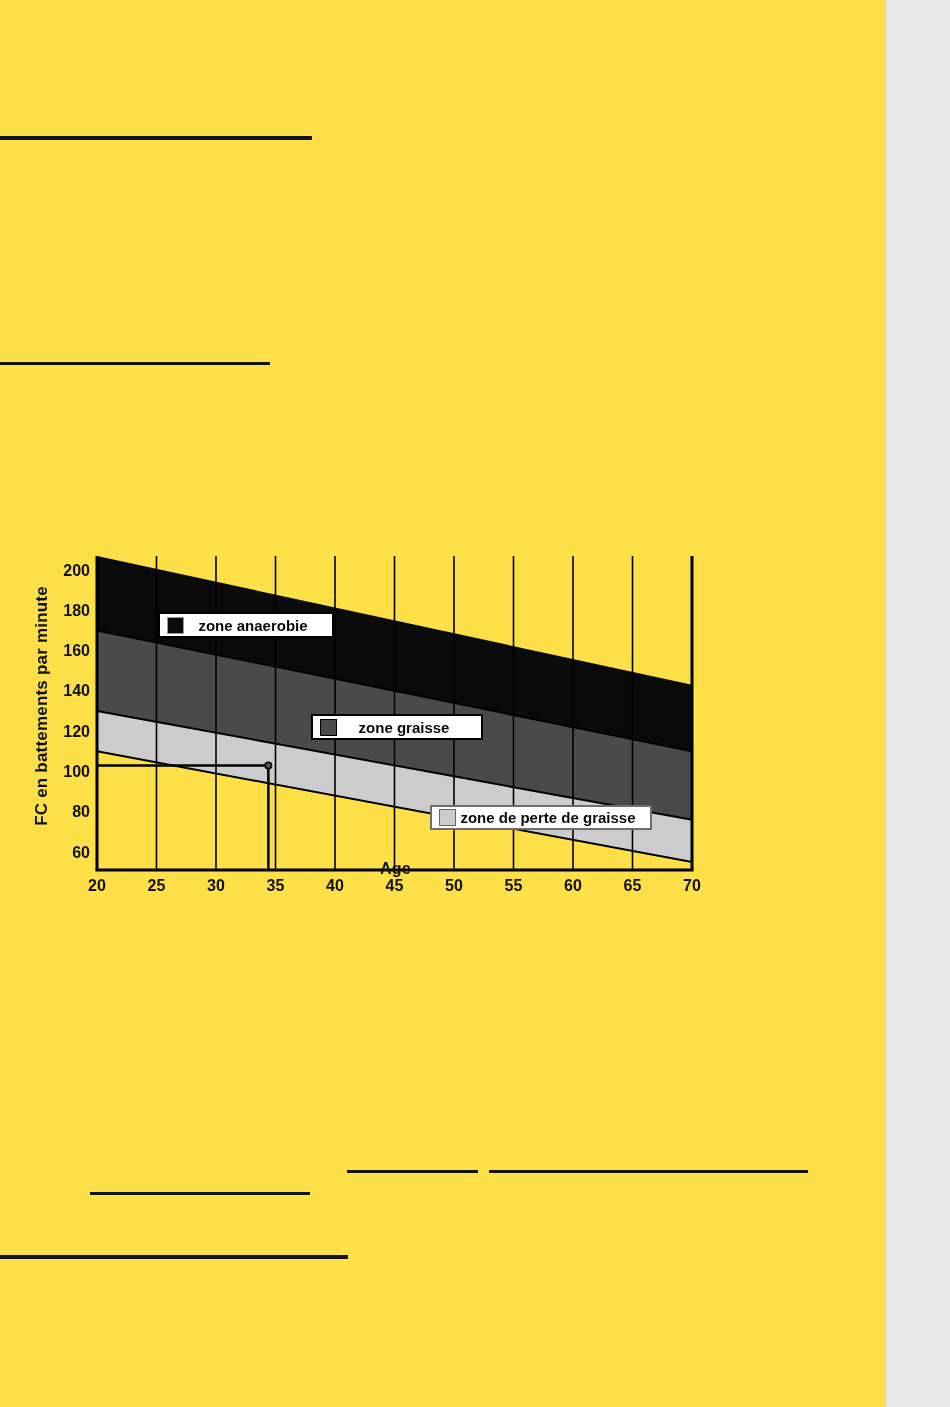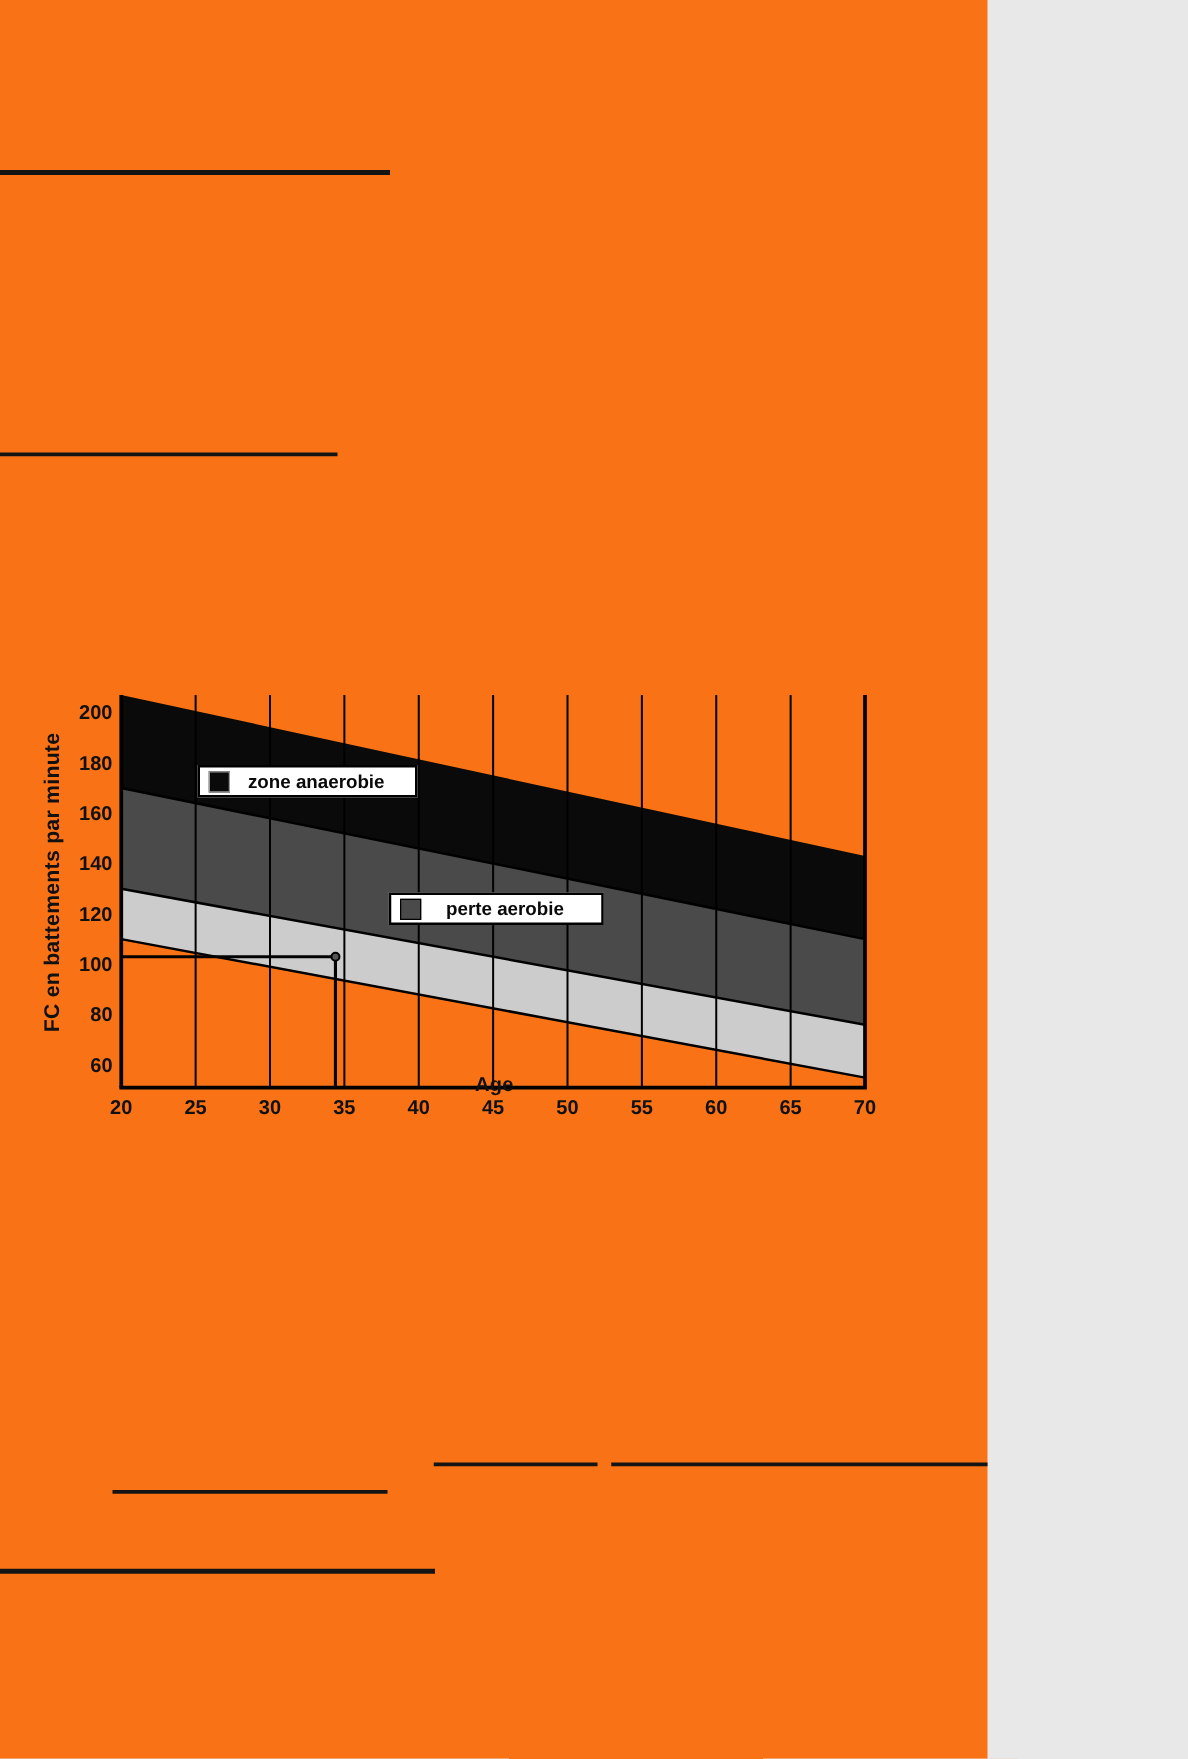--- a/index.html
+++ b/index.html
@@ -1,17 +1,17 @@
 <!DOCTYPE html>
 <html><head>
 <meta charset="utf-8">
 <style>
   html,body{margin:0;padding:0;background:#e8e8e8;}
   #page{
-    position:relative;width:790px;height:1407px;background:#f97316;
+    position:relative;width:886px;height:1407px;background:#fde047;
     overflow:hidden;font-family:"Liberation Sans",sans-serif;
   }
   .rule{position:absolute;background:#141414;}
   #rule-top-1{top:136px;left:0;width:312px;height:4px;}
   #rule-top-2{top:362px;left:0;width:270px;height:3px;}
   #rule-bot-a{top:1170px;left:347px;width:131px;height:3px;}
   #rule-bot-b{top:1170px;left:489px;width:319px;height:3px;}
   #rule-bot-c{top:1192px;left:90px;width:220px;height:3px;}
   #rule-bot-d{top:1255px;left:0;width:348px;height:4px;}
 
@@ -93,21 +93,25 @@
 
   <div id="ylabel" class="axis-label">FC en battements par minute</div>
   <div id="xlabel" class="axis-label">Age</div>
 
   <div id="legend-anaerobie" class="legend-box">
     <span class="swatch"></span>
     <span class="legend-label">zone anaerobie</span>
   </div>
   <div id="legend-aerobie" class="legend-box">
     <span class="swatch"></span>
-    <span class="legend-label">perte aerobie</span>
+    <span class="legend-label">zone graisse</span>
+  </div>
+  <div id="legend-graisse" class="legend-box">
+    <span class="swatch"></span>
+    <span class="legend-label">zone de perte de graisse</span>
   </div>
 
   <div id="rule-bot-a" class="rule"></div>
   <div id="rule-bot-b" class="rule"></div>
   <div id="rule-bot-c" class="rule"></div>
   <div id="rule-bot-d" class="rule"></div>
 
 </div>
 
 </body></html>

